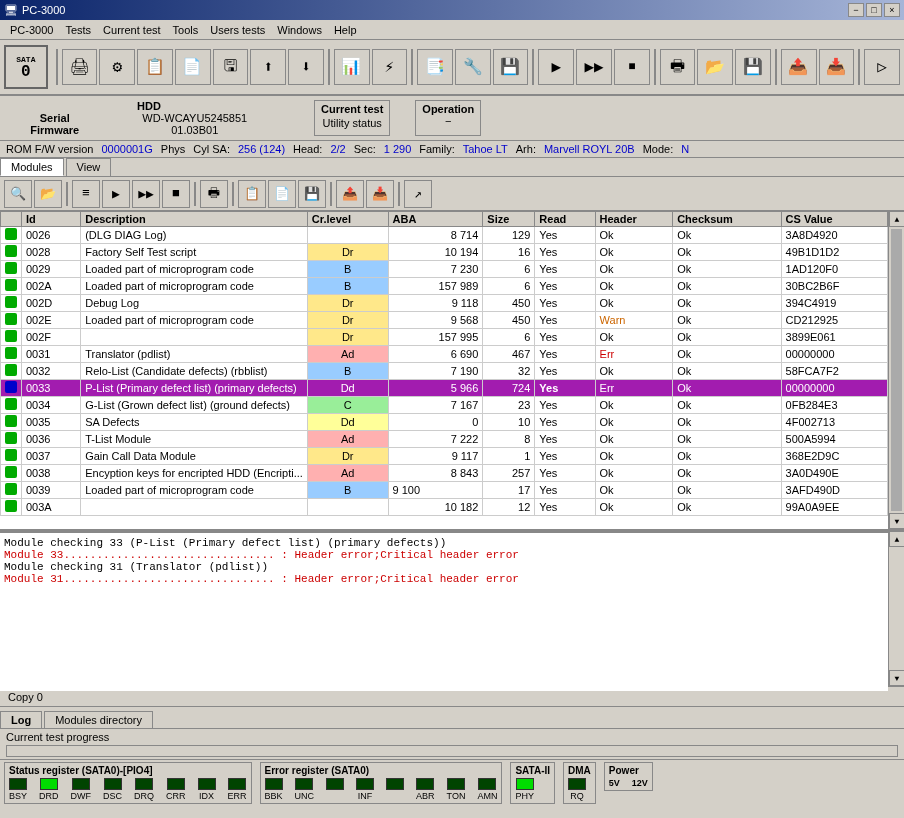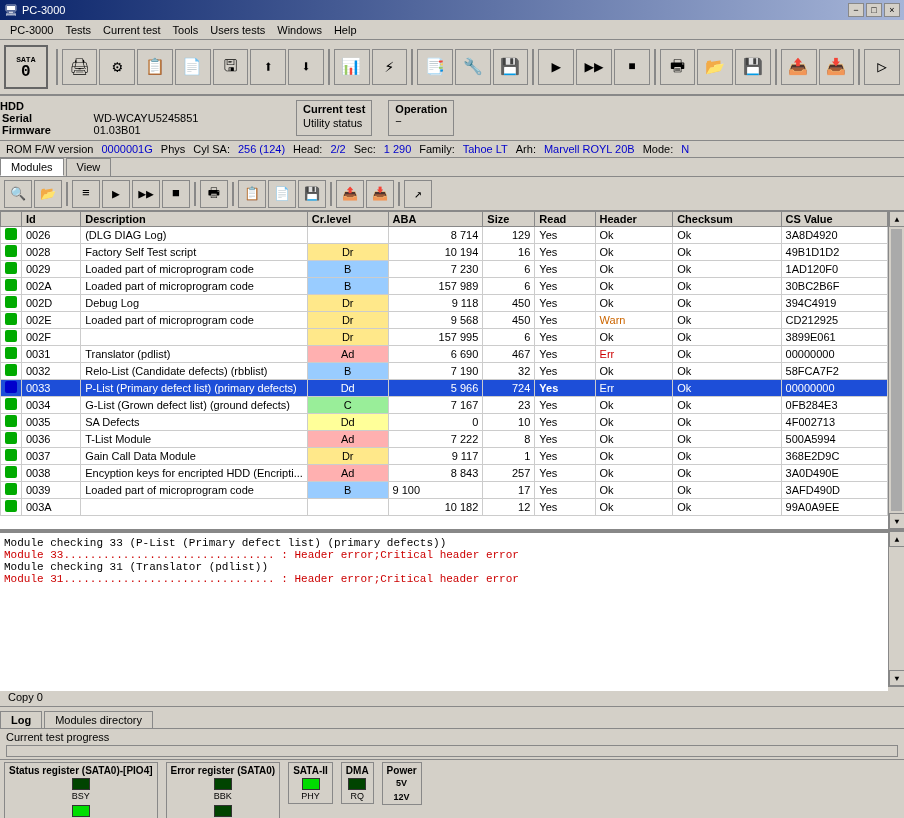--- a/index.html
+++ b/index.html
@@ -54,29 +54,29 @@
     
     #progress-area { background: #d4d0c8; padding: 2px 6px; border-top: 1px solid #888; }
     #progress-label { font-family: Arial; font-size: 11px; }
     #progress-bar-outer { width: 100%; height: 12px; background: #d4d0c8; border: 1px solid #888; margin-top: 2px; }
     #progress-bar-inner { height: 100%; background: #00aa00; width: 0%; }
     
     
     #status-area { background: #d4d0c8; padding: 2px 4px; border-top: 1px solid #888; display: flex; gap: 8px; align-items: flex-start; }
     .reg-group { border: 1px solid #888; padding: 2px 4px; }
     .reg-title { font-family: Arial; font-size: 10px; font-weight: bold; margin-bottom: 2px; }
-    .reg-items { display: flex; gap: 4px; flex-direction: column; }
+    .reg-items { display: flex; gap: 12px; }
     .reg-item { display: flex; flex-direction: column; align-items: center; gap: 1px; }
     .reg-led { width: 18px; height: 12px; background: #004400; border: 1px solid #333; }
     .reg-led.on { background: #00dd00; }
     .reg-lbl { font-family: Arial; font-size: 9px; }
     .power-group { border: 1px solid #888; padding: 2px 4px; }
     .power-item { display: flex; flex-direction: column; align-items: center; }
     
-    #hdd-info-section { display: flex; padding: 4px 0; gap: 8px; border-bottom: 1px solid #888; }
+    #hdd-info-section { display: flex; padding: 4px 9px; gap: 17px; border-bottom: 1px solid #888; text-align: center; }
     #hdd-info-left { font-family: Arial; font-size: 11px; width: 280px; }
     #hdd-info-left table td { border: none; padding: 0 2px; }
     #hdd-info-left .bold { font-weight: bold; }
     #current-test-box { border: 1px solid #888; padding: 2px 6px; margin-left: 8px; font-family: Arial; font-size: 11px; }
     #current-test-box .box-title { font-weight: bold; margin-bottom: 2px; }
     #operation-box { border: 1px solid #888; padding: 2px 6px; margin-left: 8px; font-family: Arial; font-size: 11px; }
     #operation-box .box-title { font-weight: bold; }
     
     .scrollbar-track { width: 16px; background: #d4d0c8; border-left: 1px solid #888; display: flex; flex-direction: column; }
     .scrollbar-btn { width: 16px; height: 16px; background: #d4d0c8; border: 1px solid #888; display: flex; align-items: center; justify-content: center; font-size: 8px; cursor: pointer; }
@@ -348,21 +348,21 @@
     <td>0032</td>
     <td>Relo-List (Candidate defects) (rbblist)</td>
     <td style="background:#99ccff;text-align:center;">B</td>
     <td style="text-align:right;">7 190</td>
     <td style="text-align:right;">32</td>
     <td style="">Yes</td>
     <td style="color:">Ok</td>
     <td>Ok</td>
     <td>58FCA7F2</td>
   </tr>
-          <tr style="background: #1d4ed8; color: white;">
+          <tr style="background: #a21caf; color: white;">
     <td style="text-align:center;">
       <div style="width:12px;height:12px;background:#0000cc;display:inline-block;border-radius:2px;"></div>
     </td>
     <td>0033</td>
     <td>P-List (Primary defect list) (primary defects)</td>
     <td style="background:;text-align:center;">Dd</td>
     <td style="text-align:right;">5 966</td>
     <td style="text-align:right;">724</td>
     <td style="font-weight:bold;">Yes</td>
     <td style="color:white">Err</td>

